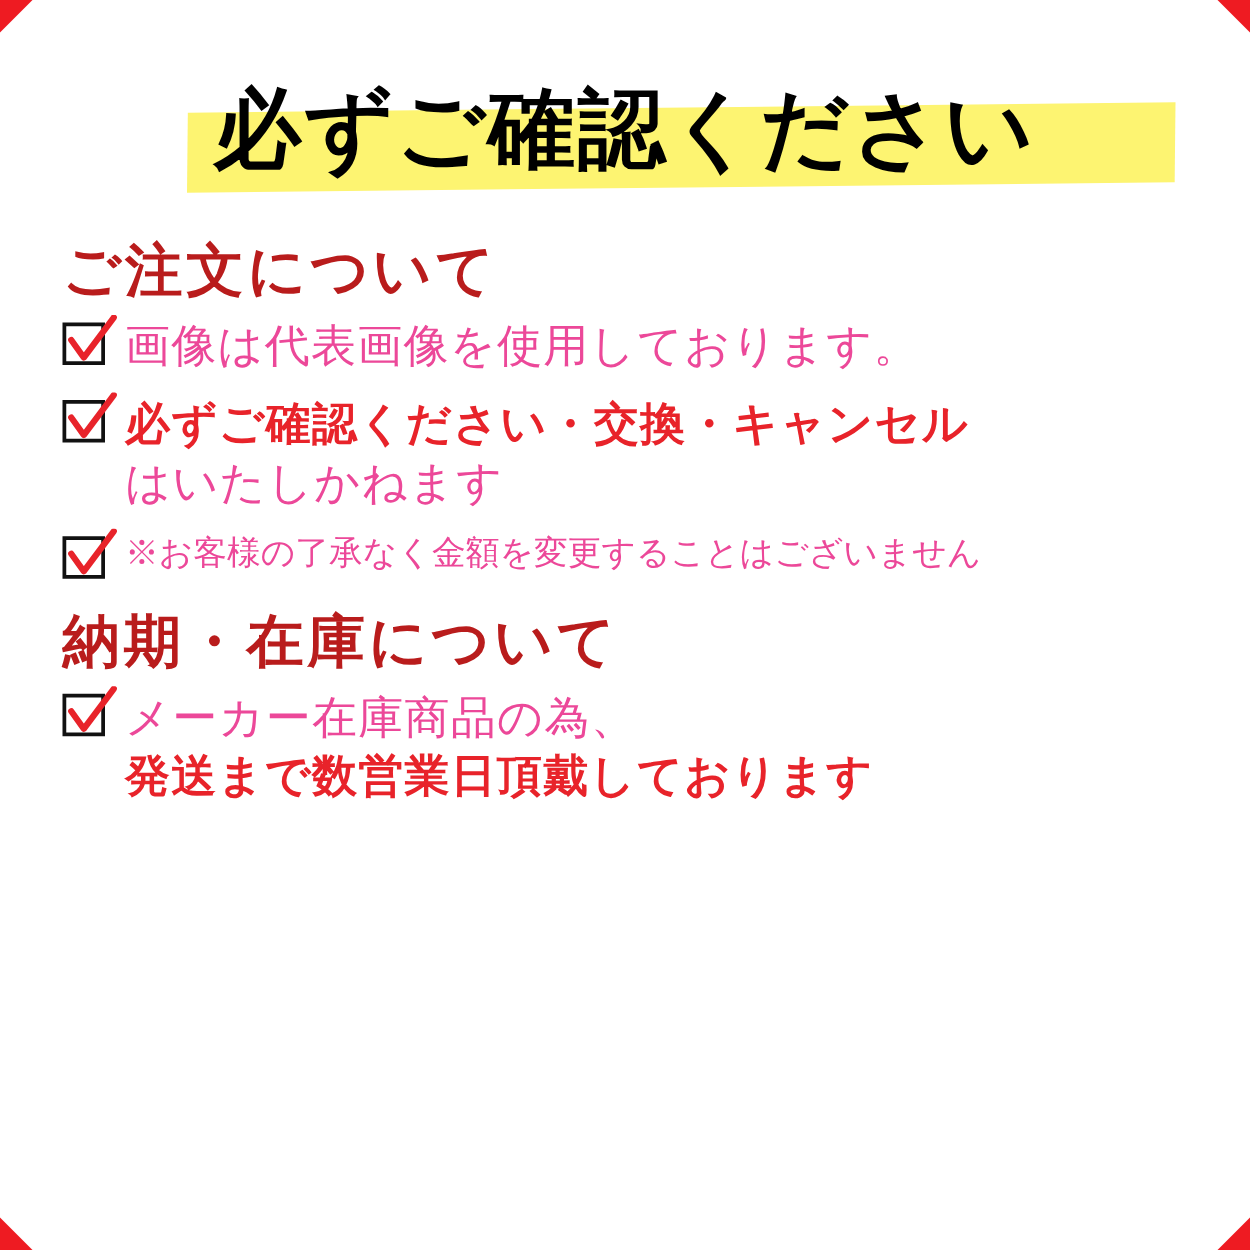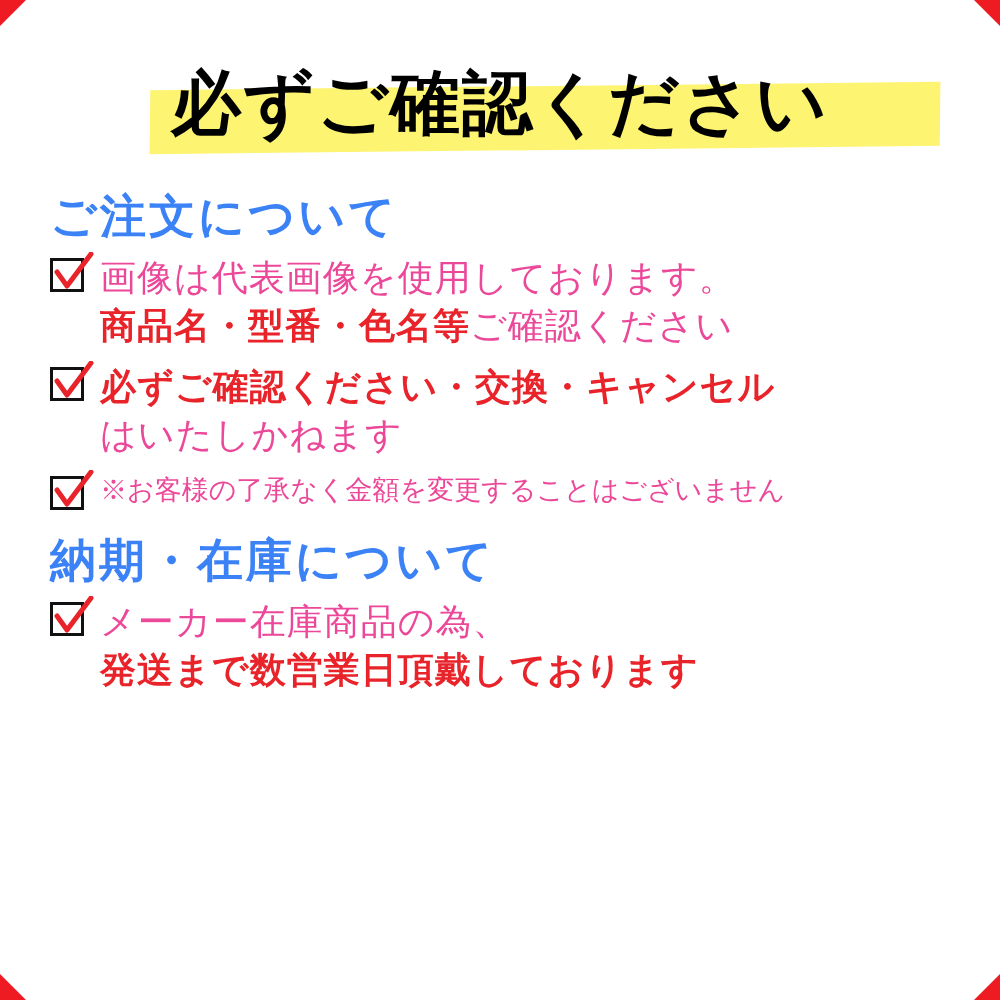--- a/index.html
+++ b/index.html
@@ -79,21 +79,21 @@
     line-height: 1.0;
     font-weight: bold;
     color: #000000;
     letter-spacing: 2px;
     font-family: "DejaVu Serif", "Liberation Serif", serif;
   }
 
   .section-heading {
     font-size: 46px;
     font-weight: bold;
-    color: #3b82f6;
+    color: #b91c1c;
     letter-spacing: 3px;
     margin: 6px 0 6px 6px;
     font-family: "DejaVu Serif", "Liberation Serif", serif;
   }
 
   .item {
     display: flex;
     align-items: flex-start;
     margin: 0 0 14px 6px;
   }
@@ -164,21 +164,20 @@
 
     <div class="item">
       <span class="check">
         <span class="box"></span>
         <svg viewBox="0 0 44 44" aria-hidden="true">
             <path d="M6 20 L16 34 L40 2" fill="none" stroke="#e8232a" stroke-width="5" stroke-linecap="round" stroke-linejoin="round"></path>
           </svg>
       </span>
       <span class="lines">
         <div class="line blk">画像は代表画像を使用しております。</div>
-        <div class="line"><span class="red">商品名・型番・色名等</span><span class="blk">ご確認ください</span></div>
       </span>
     </div>
 
     <div class="item">
       <span class="check">
         <span class="box"></span>
         <svg viewBox="0 0 44 44" aria-hidden="true">
             <path d="M6 20 L16 34 L40 2" fill="none" stroke="#e8232a" stroke-width="5" stroke-linecap="round" stroke-linejoin="round"></path>
           </svg>
       </span>

